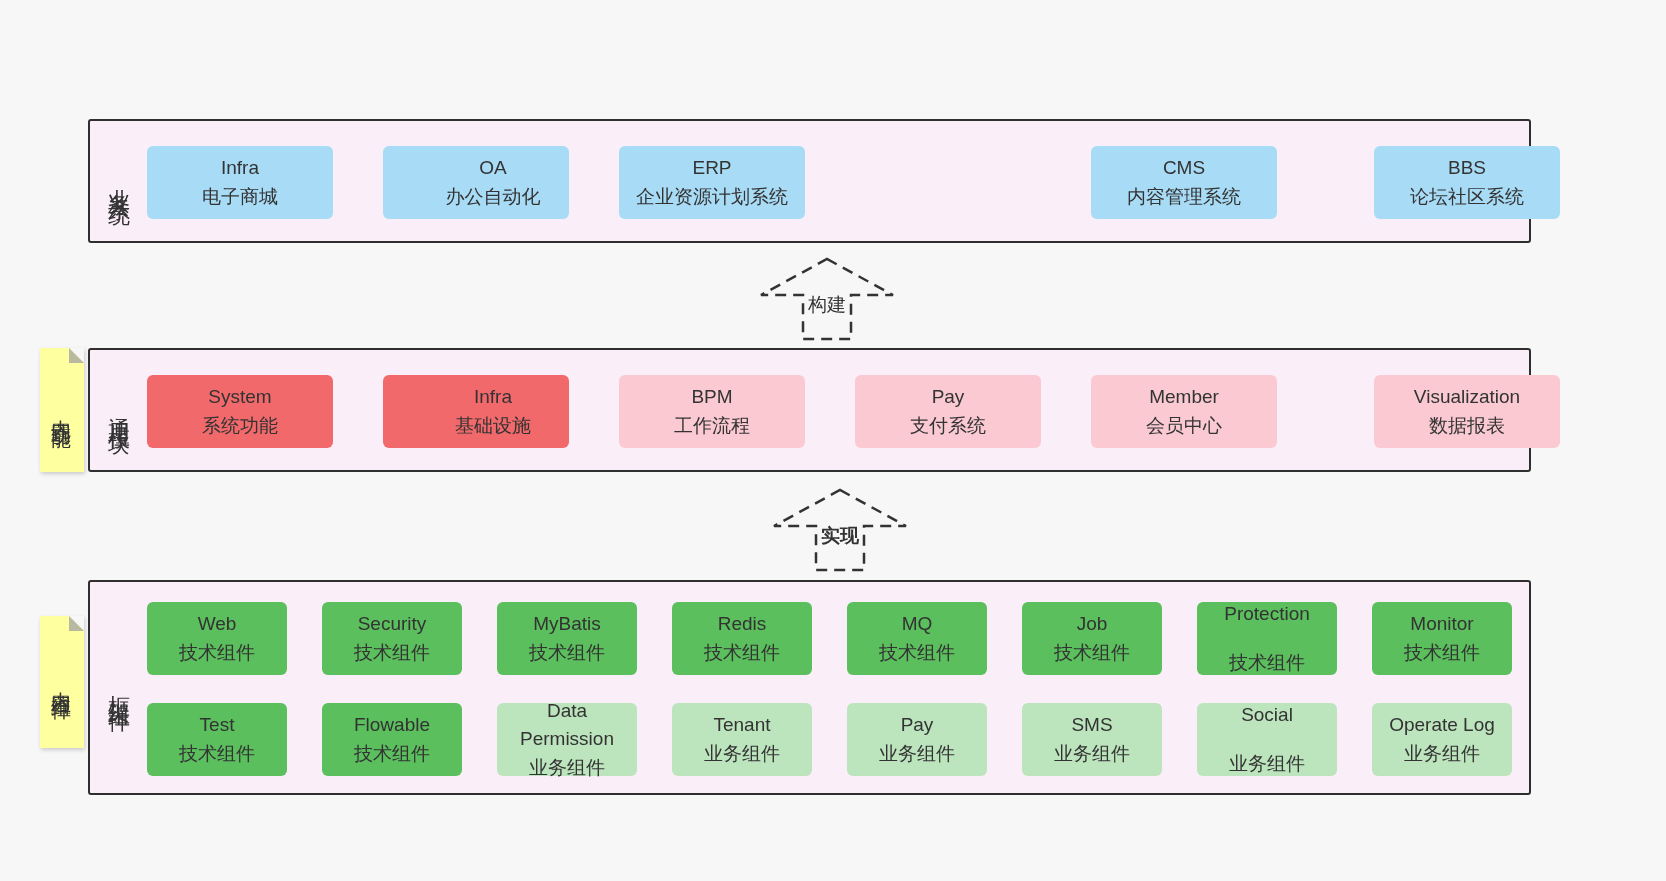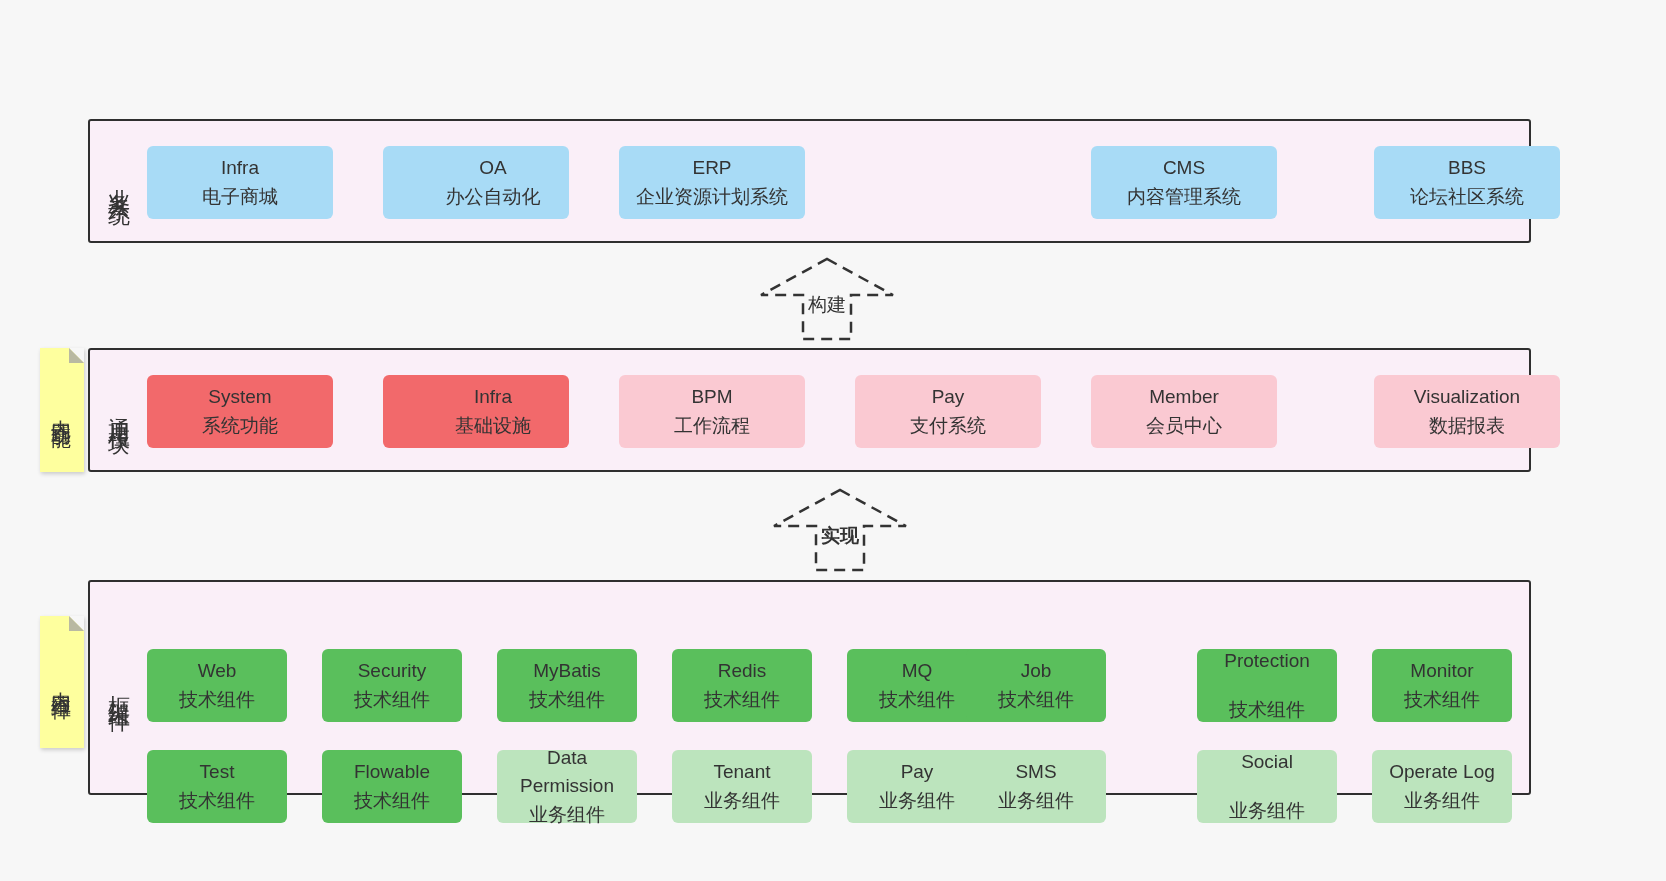--- a/index.html
+++ b/index.html
@@ -24,29 +24,29 @@
   }
 
   .box {
     position:absolute;
     border-radius:6px;
     display:flex; flex-direction:column; align-items:center; justify-content:center;
     text-align:center; font-size:19px; line-height:1.5; color:#333;
     padding:2px 6px;
   }
   .box6 { width:186px; height:73px; top:25px; }
-  .box8 { width:140px; height:73px;margin-top:47px; }
+  .box8 { width:140px; height:73px; }
   .row1 { top:20px; }
   .row2 { top:121px; }
 
   .col6-0 { left:57px; }   .col6-1 { left:293px;padding-left:40px; }  .col6-2 { left:529px; }
   .col6-3 { left:765px; }  .col6-4 { left:1001px; } .col6-5 { left:1284px; }
 
   .col8-0 { left:57px; }   .col8-1 { left:232px; }  .col8-2 { left:407px; }
-  .col8-3 { left:582px; }  .col8-4 { left:757px; }  .col8-5 { left:876px; }
+  .col8-3 { left:582px; }  .col8-4 { left:757px; }  .col8-5 { left:932px; }
   .col8-6 { left:1107px;gap:20px; } .col8-7 { left:1282px; }
 
   .blue        { background:var(--blue,#a8dbf6); }
   .red         { background:var(--red,#f2696b); }
   .pink        { background:var(--pink,#fac9d2); }
   .green-dark  { background:var(--green_dark,#5abf5c); }
   .green-light { background:var(--green_light,#bce4bd); }
 
   .sticky {
     position:absolute; width:44px;

